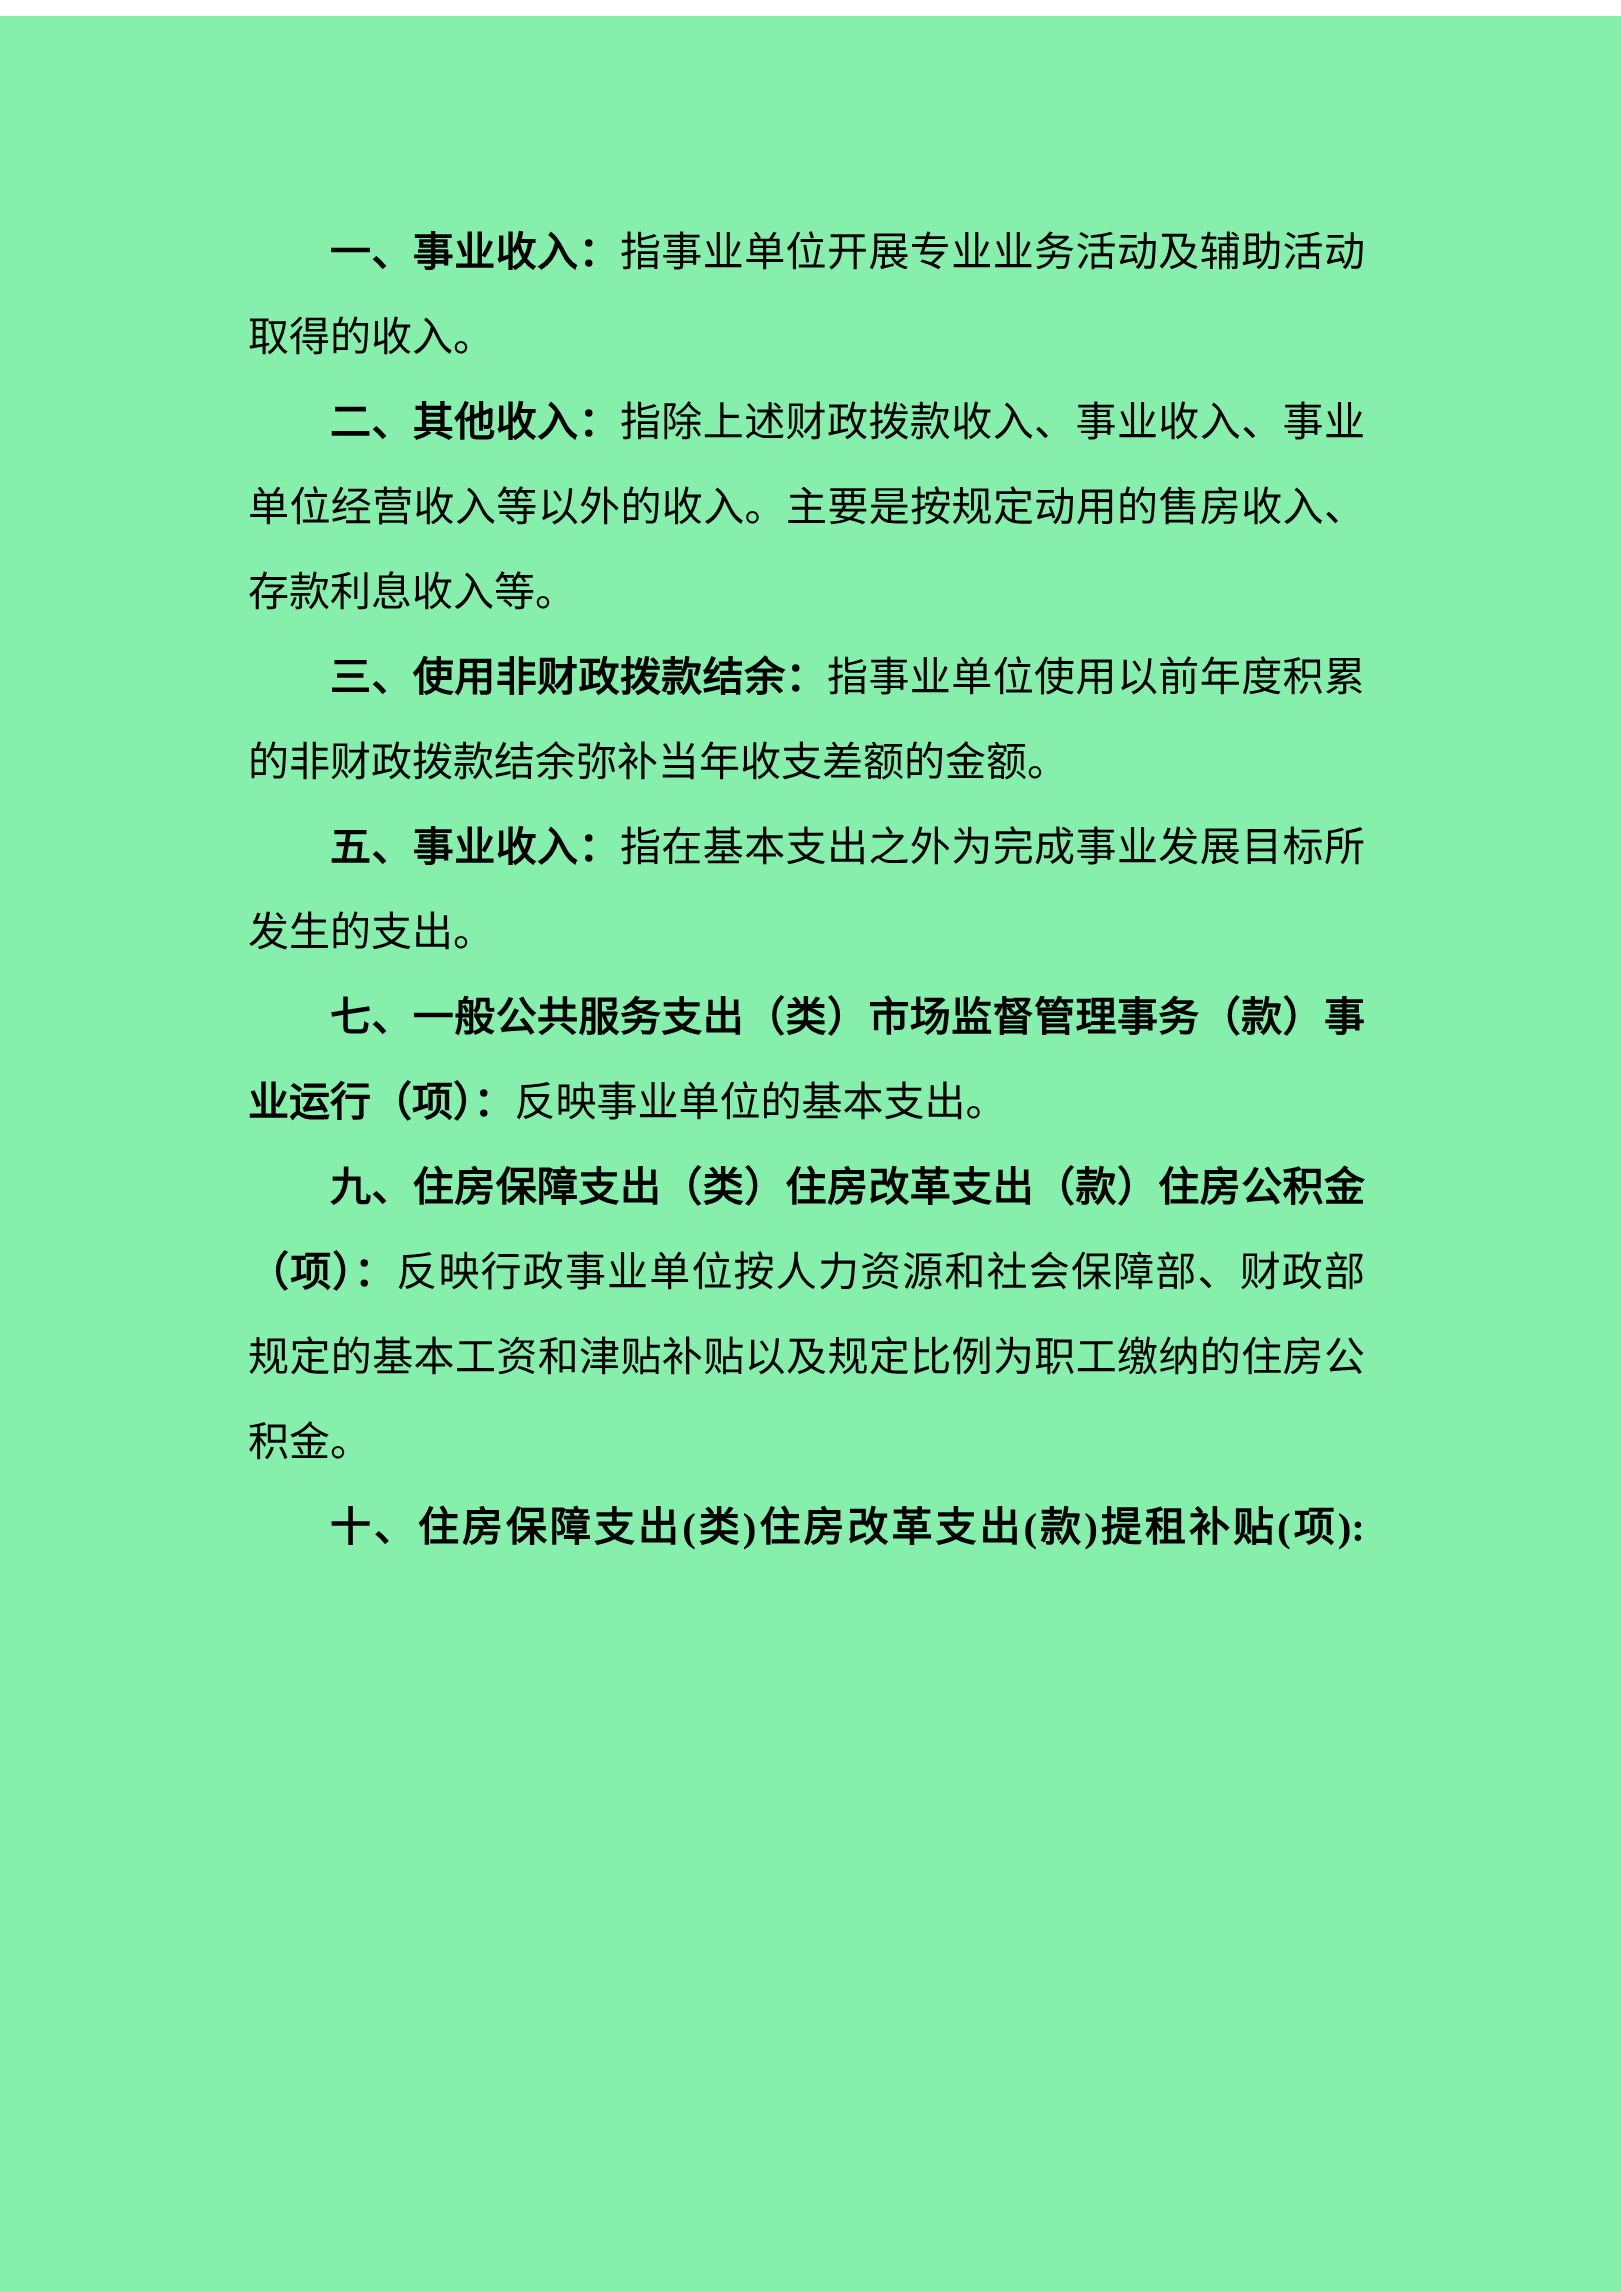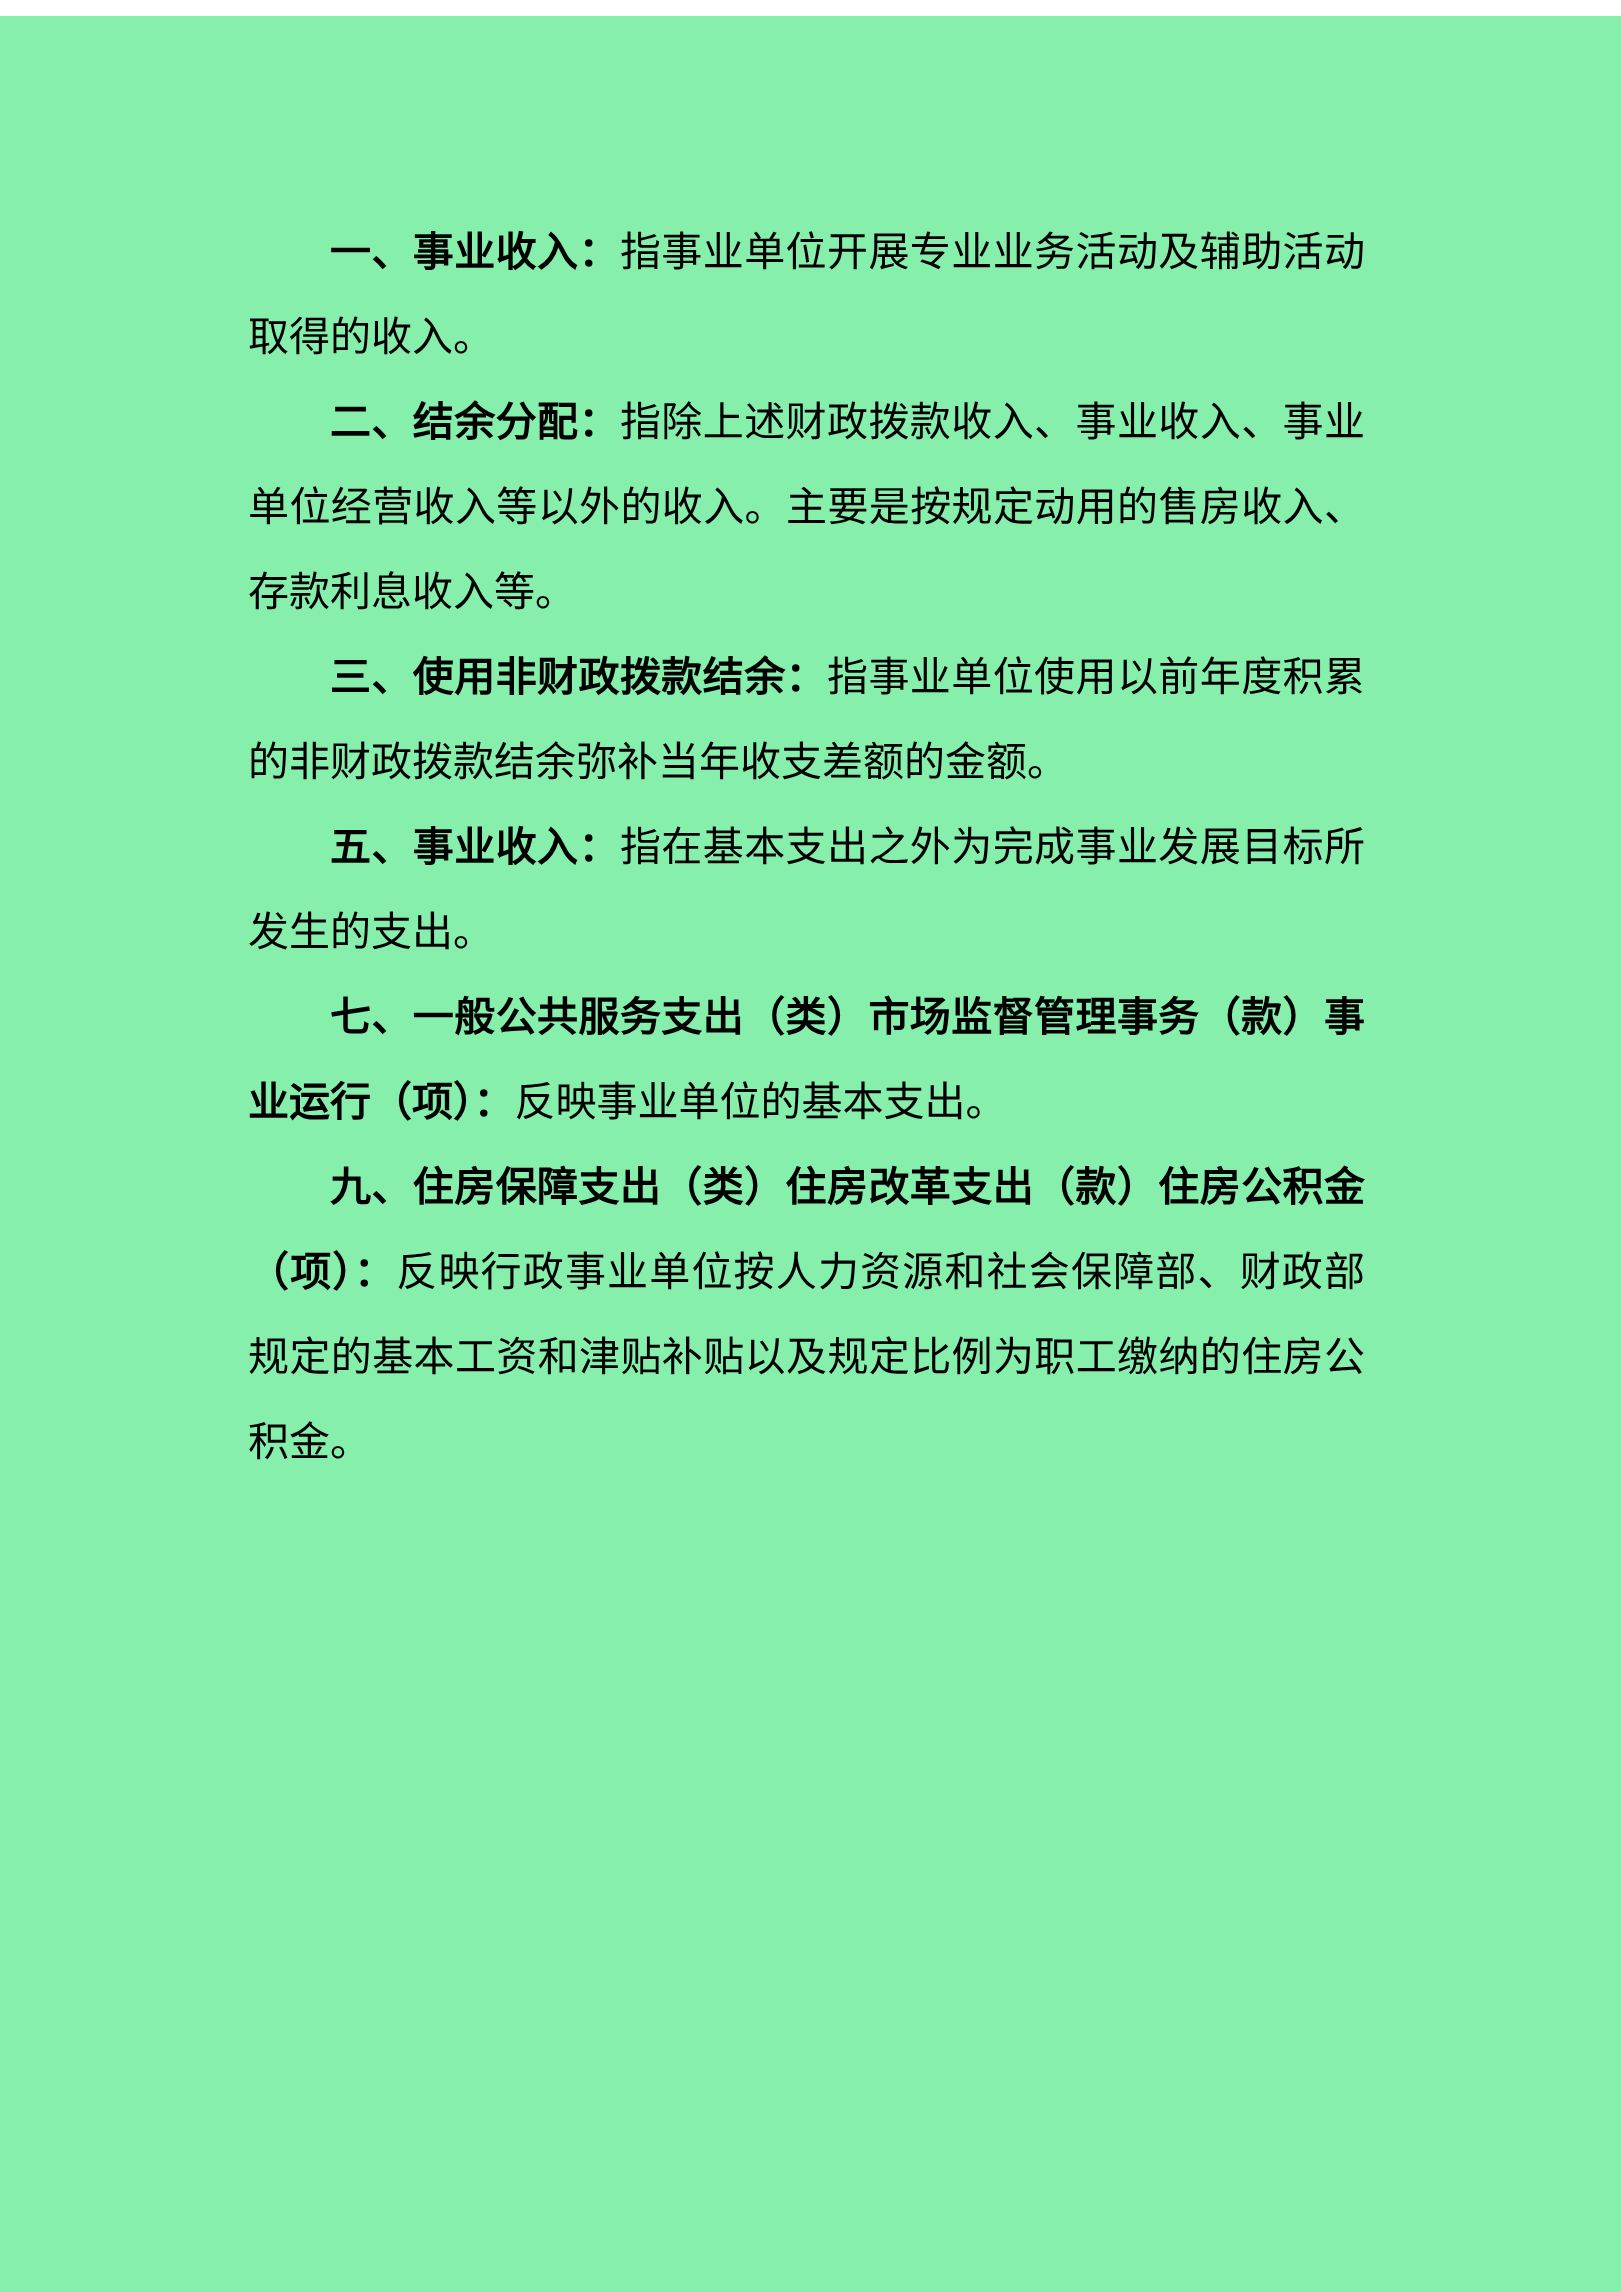--- a/index.html
+++ b/index.html
@@ -49,20 +49,21 @@
   .def-body {
     font-weight: normal;
   }
 </style>
 </head>
 <body style="background: rgb(255, 255, 255);">
 
 <div class="page">
   <div class="doc-content" style="color: rgb(0, 0, 0);">
       <p class="def-para"><span class="def-lead">一、事业收入：</span><span class="def-body">指事业单位开展专业业务活动及辅助活动取得的收入。</span></p>
-      <p class="def-para"><span class="def-lead">二、结余分配：</span><span class="def-body">指除上述财政拨款收入、事业收入、事业单位经营收入等以外的收入。主要是按规定动用的售房收入、存款利息收入等。</span></p>
+      <p class="def-para"><span class="def-lead">二、其他收入：</span><span class="def-body">指除上述财政拨款收入、事业收入、事业单位经营收入等以外的收入。主要是按规定动用的售房收入、存款利息收入等。</span></p>
       <p class="def-para"><span class="def-lead">三、使用非财政拨款结余：</span><span class="def-body">指事业单位使用以前年度积累的非财政拨款结余弥补当年收支差额的金额。</span></p>
       <p class="def-para"><span class="def-lead">五、事业收入：</span><span class="def-body">指在基本支出之外为完成事业发展目标所发生的支出。</span></p>
       <p class="def-para"><span class="def-lead">七、一般公共服务支出（类）市场监督管理事务（款）事业运行（项）：</span><span class="def-body">反映事业单位的基本支出。</span></p>
       <p class="def-para"><span class="def-lead">九、住房保障支出（类）住房改革支出（款）住房公积金（项）：</span><span class="def-body">反映行政事业单位按人力资源和社会保障部、财政部规定的基本工资和津贴补贴以及规定比例为职工缴纳的住房公积金。</span></p>
+      <p class="def-para continued"><span class="def-lead">十、住房保障支出(类)住房改革支出(款)提租补贴(项):</span><span class="def-body"></span></p>
     </div>
 </div>
 
 
 </body></html>

